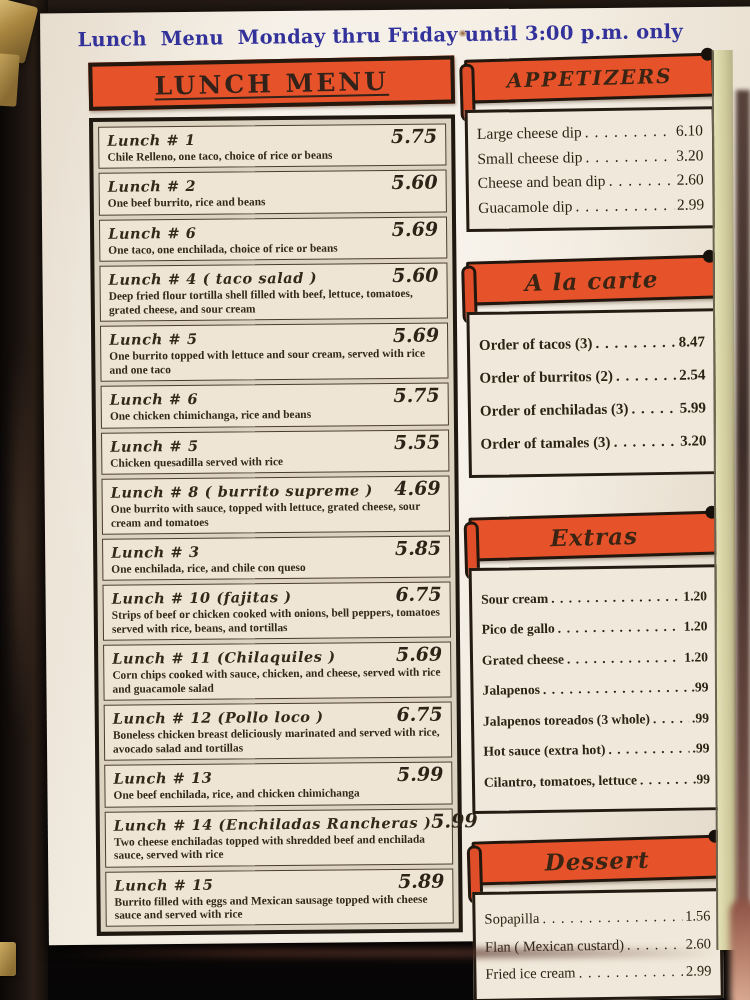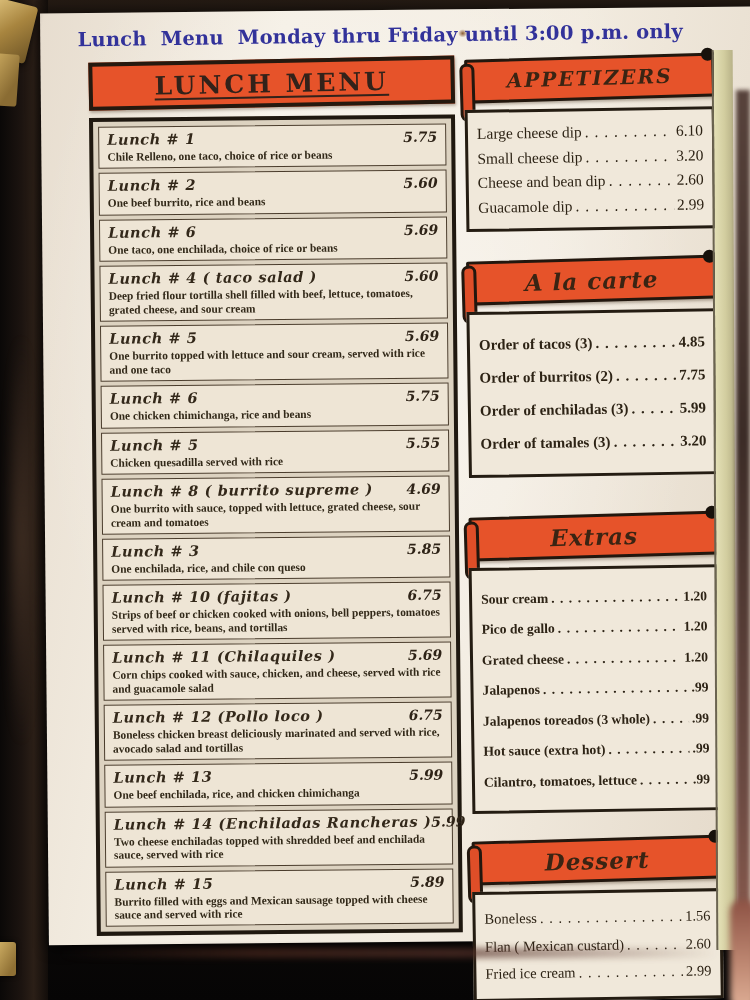--- a/index.html
+++ b/index.html
@@ -61,21 +61,21 @@
   .t-app{font-size:20px;letter-spacing:2px;}
   .t-script{font-size:23px;letter-spacing:1px;}
   
   .left-col{position:absolute;left:48px;top:48px;width:366px;}
   .items-box{margin-top:9px;background:#dcd2c0;border:4px solid #1f1810;padding:5px;
     display:flex;flex-direction:column;gap:4px;}
   .mi{background:#eee5d5;border:1.5px solid #4a3c2c;padding:1px 8px 4px 8px;}
   .mi-head{display:flex;justify-content:space-between;align-items:baseline;line-height:21px;}
   .mi-name{font-family:"DejaVu Serif",serif;font-style:italic;font-weight:bold;font-size:14.5px;
     letter-spacing:.6px;color:#33281a;white-space:nowrap;}
-  .mi-price{font-family:"DejaVu Serif",serif;font-style:italic;font-weight:bold;font-size:14px;color:#2e2317;}
+  .mi-price{font-family:"DejaVu Serif",serif;font-style:italic;font-weight:bold;font-size:19px;color:#2e2317;}
   .mi-desc{font-family:"Liberation Serif",serif;font-weight:bold;font-size:11.4px;line-height:1.18;color:#322919;}
   
   .right-col{position:absolute;left:424px;top:48px;width:250px;}
   .rbox{background:#f0e8da;border:3.5px solid #241c12;padding:6px 9px;
     display:flex;flex-direction:column;justify-content:space-evenly;transform:rotate(-.35deg);}
   .rrow{display:flex;align-items:baseline;color:#2d2315;}
   .rlabel{white-space:nowrap;}
   .dots{flex:1;overflow:hidden;white-space:nowrap;margin:0 3px;letter-spacing:1px;}
   .dots::before{content:". . . . . . . . . . . . . . . . . . . . . . . . . . . . . . . . . . . .";}
   .rprice{white-space:nowrap;}
@@ -247,26 +247,26 @@
 
     <div class="ribbon rot1 m-carte">
       <span class="ribbon-roll"></span>
       <span class="ribbon-nub"></span>
       <span class="t t-script">A la carte</span>
     </div>
     <div class="rbox box-carte">
       <div class="rrow">
           <span class="rlabel">Order of tacos (3)</span>
           <span class="dots"></span>
-          <span class="rprice">4.85</span>
+          <span class="rprice">8.47</span>
         </div>
       <div class="rrow">
           <span class="rlabel">Order of burritos (2)</span>
           <span class="dots"></span>
-          <span class="rprice">7.75</span>
+          <span class="rprice">2.54</span>
         </div>
       <div class="rrow">
           <span class="rlabel">Order of enchiladas (3)</span>
           <span class="dots"></span>
           <span class="rprice">5.99</span>
         </div>
       <div class="rrow">
           <span class="rlabel">Order of tamales (3)</span>
           <span class="dots"></span>
           <span class="rprice">3.20</span>
@@ -316,21 +316,21 @@
         </div>
     </div>
 
     <div class="ribbon rot1 m-dessert">
       <span class="ribbon-roll"></span>
       <span class="ribbon-nub"></span>
       <span class="t t-script">Dessert</span>
     </div>
     <div class="rbox box-dessert">
       <div class="rrow">
-          <span class="rlabel">Boneless</span>
+          <span class="rlabel">Sopapilla</span>
           <span class="dots"></span>
           <span class="rprice">1.56</span>
         </div>
       <div class="rrow">
           <span class="rlabel">Flan ( Mexican custard)</span>
           <span class="dots"></span>
           <span class="rprice">2.60</span>
         </div>
       <div class="rrow">
           <span class="rlabel">Fried  ice cream</span>

